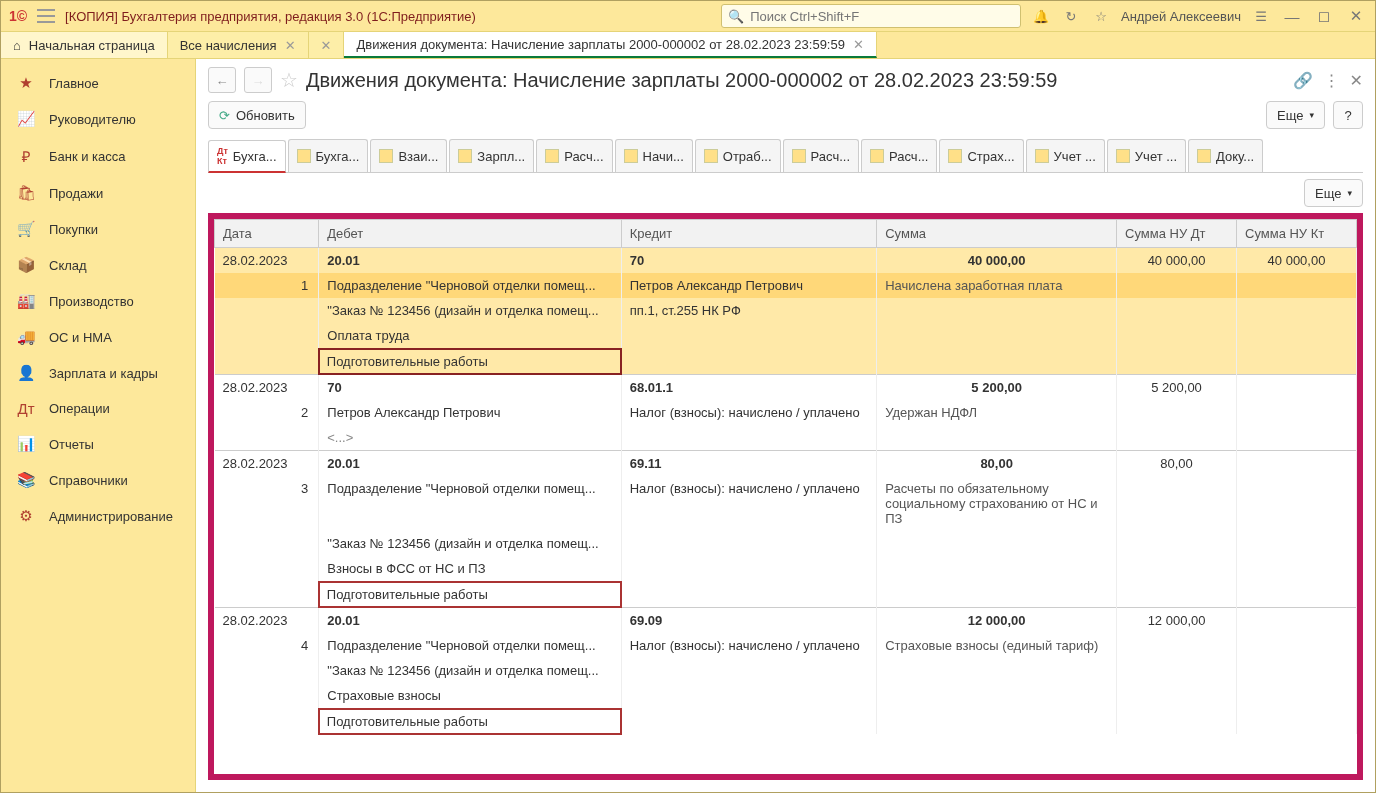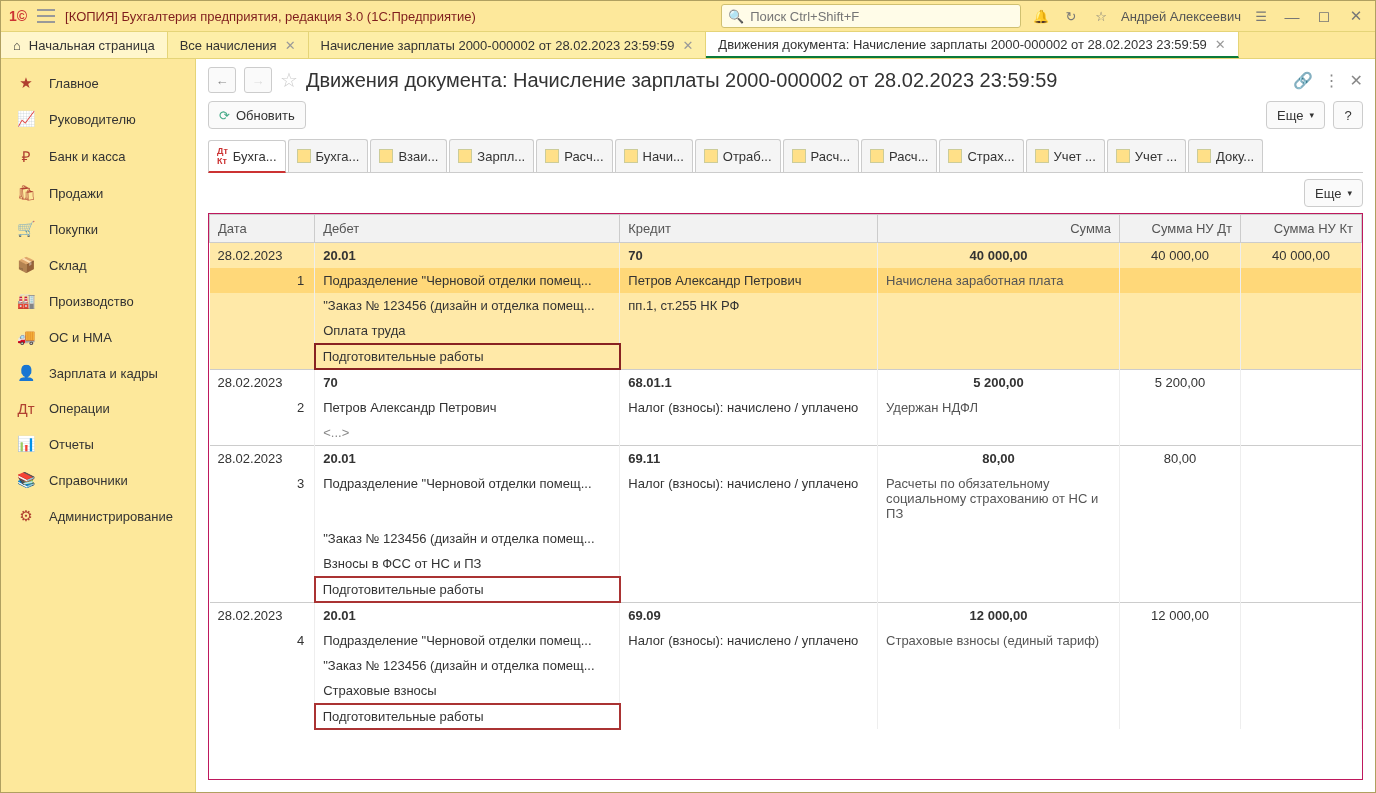--- a/index.html
+++ b/index.html
@@ -38,24 +38,24 @@
 .btn .refresh{color:#4a8}
 .btn-more{margin-left:auto}
 .help-btn{width:30px;justify-content:center}
 .reg-tabs{display:flex;border-bottom:1px solid #ccc;margin-bottom:6px}
 .reg-tab{display:flex;align-items:center;gap:5px;padding:5px 8px;border:1px solid #ccc;border-bottom:none;background:#f5f5f5;cursor:pointer;font-size:12px;border-radius:3px 3px 0 0;margin-right:2px;min-width:0}
 .reg-tab.active{background:#fff;border-bottom:2px solid #c33;position:relative;top:1px}
 .reg-ico{width:14px;height:14px;background:#ffe088;border:1px solid #cc9;display:inline-block;flex-shrink:0}
 .reg-tab span.lbl{white-space:nowrap;overflow:hidden;text-overflow:ellipsis;max-width:50px}
 .reg-tab.active span.lbl{max-width:60px}
 .more-row{display:flex;justify-content:flex-end;margin-bottom:6px}
-.table-wrap{border:1px solid #be185d;flex:1;overflow:auto}
+.table-wrap{border:6px solid #be185d;flex:1;overflow:auto}
 table{width:100%;border-collapse:collapse}
 th{background:#f2f2f2;border:1px solid #ccc;padding:6px 8px;text-align:left;font-weight:normal;color:#555}
-th.r{text-align:right}
+th.r{text-align:left}
 td{border-right:1px solid #eee;padding:5px 8px;vertical-align:top}
 tr.sep td{border-top:1px solid #ccc}
 td.r{text-align:center}
 td.bold{font-weight:bold}
 .row-hl td{background:#ffe9a8}
 .row-sel td{background:#ffd879}
 .cell-red{border:2px solid #a33 !important;padding:4px 7px}
 .cell-red-dark{border:2px solid #822 !important;padding:4px 7px}
 .italic{color:#555}
 .gray{color:#888}
@@ -91,21 +91,20 @@
 <div class="tabs-row">
   <div class="tab home">
     <span class="home-ico">⌂</span>
     <span>Начальная страница</span>
   </div>
   <div class="tab">
     <span>Все начисления</span>
     <span class="x">✕</span>
   </div>
   <div class="tab">
-    <span>Начисление зарплаты 2000-000002 от 28.02.2023 23:59:59</span>
     <span class="x">✕</span>
   </div>
   <div class="tab active">
     <span>Движения документа: Начисление зарплаты 2000-000002 от 28.02.2023 23:59:59</span>
     <span class="x">✕</span>
   </div>
 </div>
 
 <div class="body-row">
 

